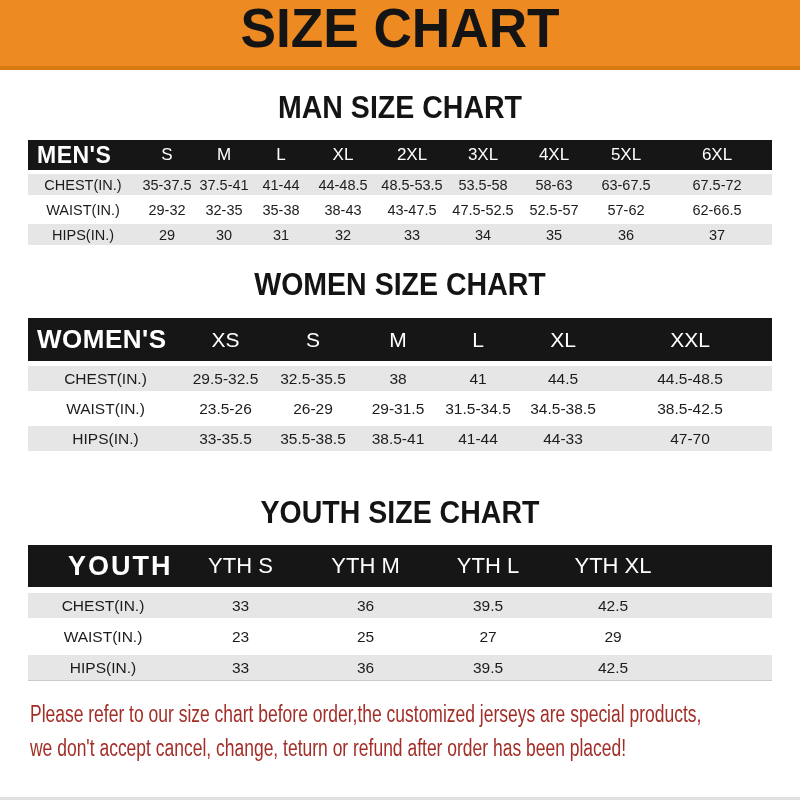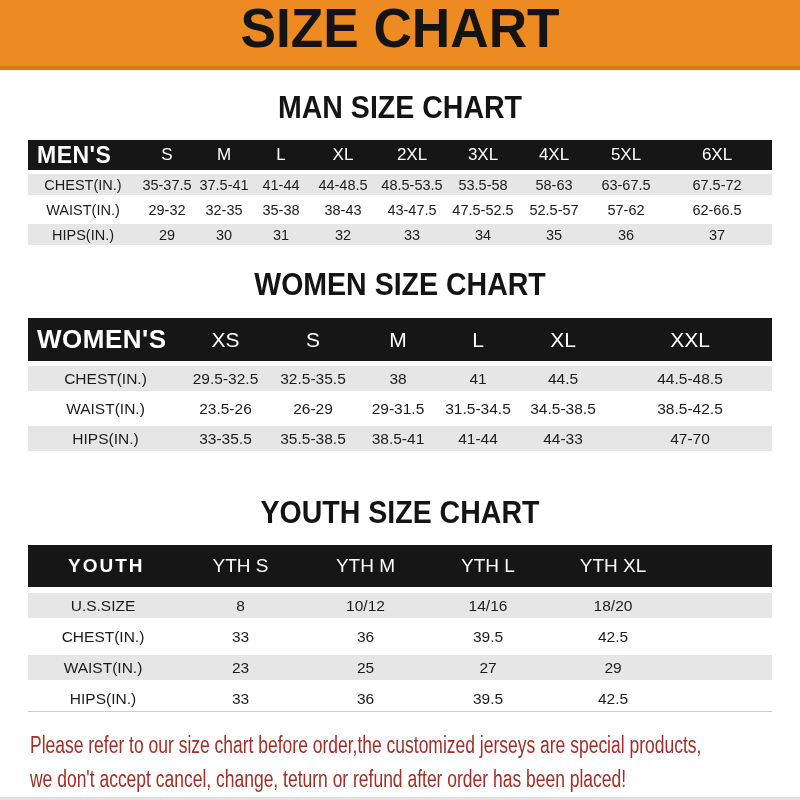--- a/index.html
+++ b/index.html
@@ -78,22 +78,22 @@
   table.men thead th { height: 30px; font-size: 17px; }
   table.men thead th.lbl { font-size: 23px; letter-spacing: 0.5px; }
   table.men tbody td { height: 21px; font-size: 14.5px; }
 
   
   table.women thead th { height: 43px; font-size: 21px; }
   table.women thead th.lbl { font-size: 26px; letter-spacing: 0.5px; }
   table.women tbody td { height: 25px; font-size: 15.5px; border-top-width: 5px; }
 
   
-  table.youth thead th { height: 42px; font-size: 19px; }
-  table.youth thead th.lbl { font-size: 19px; letter-spacing: 2px; padding-left: 40px; }
+  table.youth thead th { height: 42px; font-size: 22px; }
+  table.youth thead th.lbl { font-size: 27px; letter-spacing: 2px; padding-left: 40px; }
   table.youth tbody td { height: 25px; font-size: 15.5px; border-top-width: 6px; }
   table.youth tbody tr:last-child td { border-bottom: 1px solid #cccccc; }
 
   
   .note {
     margin: 16px 0 4px 30px;
     color: var(--note-red, #A32E28);
   }
   .note p {
     margin: 0;
@@ -260,28 +260,20 @@
           <th class="lbl">YOUTH</th>
           <th>YTH S</th>
           <th>YTH M</th>
           <th>YTH L</th>
           <th>YTH XL</th>
           <th></th>
         </tr>
       </thead>
       <tbody>
         <tr>
-          <td>U.S.SIZE</td>
-          <td>8</td>
-          <td>10/12</td>
-          <td>14/16</td>
-          <td>18/20</td>
-          <td></td>
-        </tr>
-        <tr>
           <td>CHEST(IN.)</td>
           <td>33</td>
           <td>36</td>
           <td>39.5</td>
           <td>42.5</td>
           <td></td>
         </tr>
         <tr>
           <td>WAIST(IN.)</td>
           <td>23</td>

